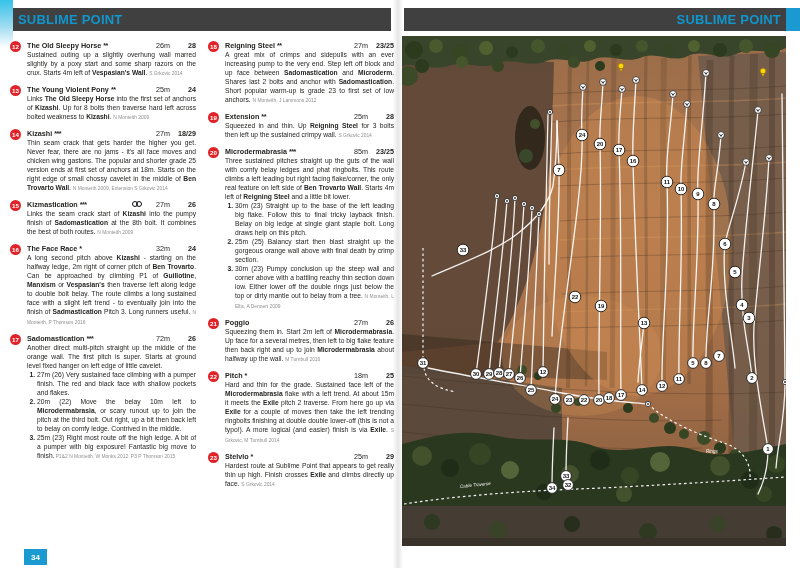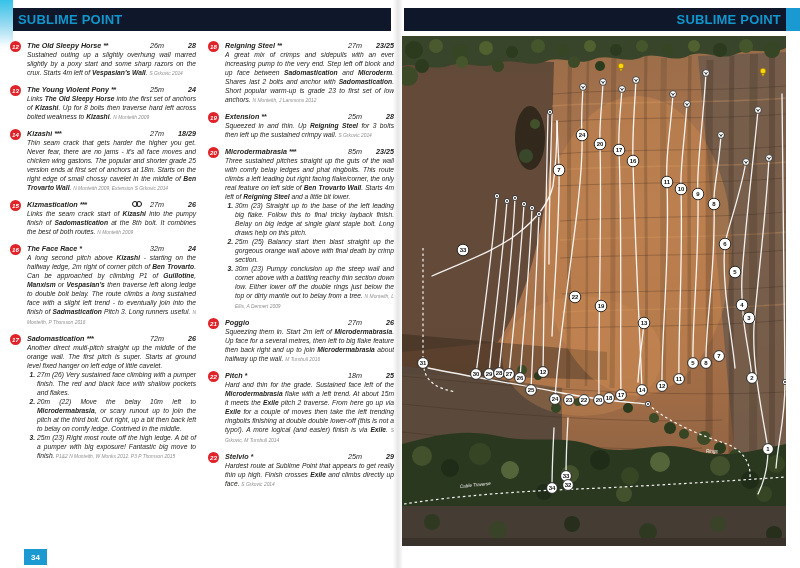--- a/index.html
+++ b/index.html
@@ -3,44 +3,44 @@
 <meta charset="utf-8">
 <style>
   html,body{margin:0;padding:0;}
   body{
     width:800px;height:568px;position:relative;overflow:hidden;background:#ffffff;
     font-family:"Liberation Sans", sans-serif;color:#242422;
   }
   
   .corner-accent{position:absolute;left:0;top:0;width:13px;height:48px;
     background:linear-gradient(#35c2e8,#9fdcf2 55%,#ffffff);}
-  .band{position:absolute;top:8px;height:23px;background:#0f172a;display:flex;align-items:center;}
+  .band{position:absolute;top:8px;height:23px;background:#404040;display:flex;align-items:center;}
   .band-left{left:13px;width:378px;}
   .band-right{left:404px;width:382px;justify-content:flex-end;}
   .band-title{font-size:13px;font-weight:bold;color:#1095cc;letter-spacing:.2px;margin:0 5px;}
   .band-block{position:absolute;left:786px;top:8px;width:14px;height:23px;background:#1b9ad2;}
   .gutter-shadow{position:absolute;left:393px;top:0;width:10px;height:568px;
     background:linear-gradient(90deg,rgba(0,0,0,0),rgba(0,0,0,.10),rgba(0,0,0,0));}
   
   .columns{position:absolute;left:10px;top:41px;width:384px;height:505px;display:flex;gap:12px;overflow:hidden;}
   .col{width:186px;}
-  .route{display:flex;margin-bottom:7px;font-style:italic;}
+  .route{display:flex;margin-bottom:7px;}
   .rnum{flex:0 0 11px;width:11px;height:11px;border-radius:50%;background:#e02229;color:#fff;
     font-size:6.2px;font-weight:bold;display:flex;align-items:center;justify-content:center;margin-right:6px;margin-top:0;}
   .rbody{flex:1;min-width:0;}
   .rhead{display:flex;align-items:baseline;font-size:7.2px;font-weight:bold;line-height:9px;}
   .rname{white-space:nowrap;overflow:hidden;}
   .rstars{margin-left:2px;letter-spacing:-.5px;}
   .rright{margin-left:auto;display:flex;align-items:baseline;}
   .ricon{display:none;}
   .ricon.show{display:inline-flex;align-items:center;margin-right:2px;}
   .ricon.show::before,.ricon.show::after{content:"";display:inline-block;width:4px;height:4px;
     border:1px solid #111;border-radius:50%;}
   .ricon.show::after{margin-left:-2px;}
-  .rlen{font-weight:normal;min-width:26px;text-align:center;}
+  .rlen{font-weight:normal;min-width:26px;text-align:right;}
   .rgrade{min-width:26px;text-align:right;}
   .rtext{margin:0;font-size:6.7px;line-height:9px;text-align:justify;}
   .pitches{margin:0;padding-left:10px;font-size:6.7px;line-height:9px;text-align:justify;}
   .pitches li::marker{font-weight:bold;}
   .rcredit{display:inline;font-size:4.9px;color:#8f8f8f;font-weight:normal;}
   
   .topo-figure{position:absolute;left:402px;top:36px;width:384px;height:510px;margin:0;}
   .topo-figure svg{display:block;width:384px;height:510px;}
   #topo-overlay text{font-family:"Liberation Sans", sans-serif;}
   

